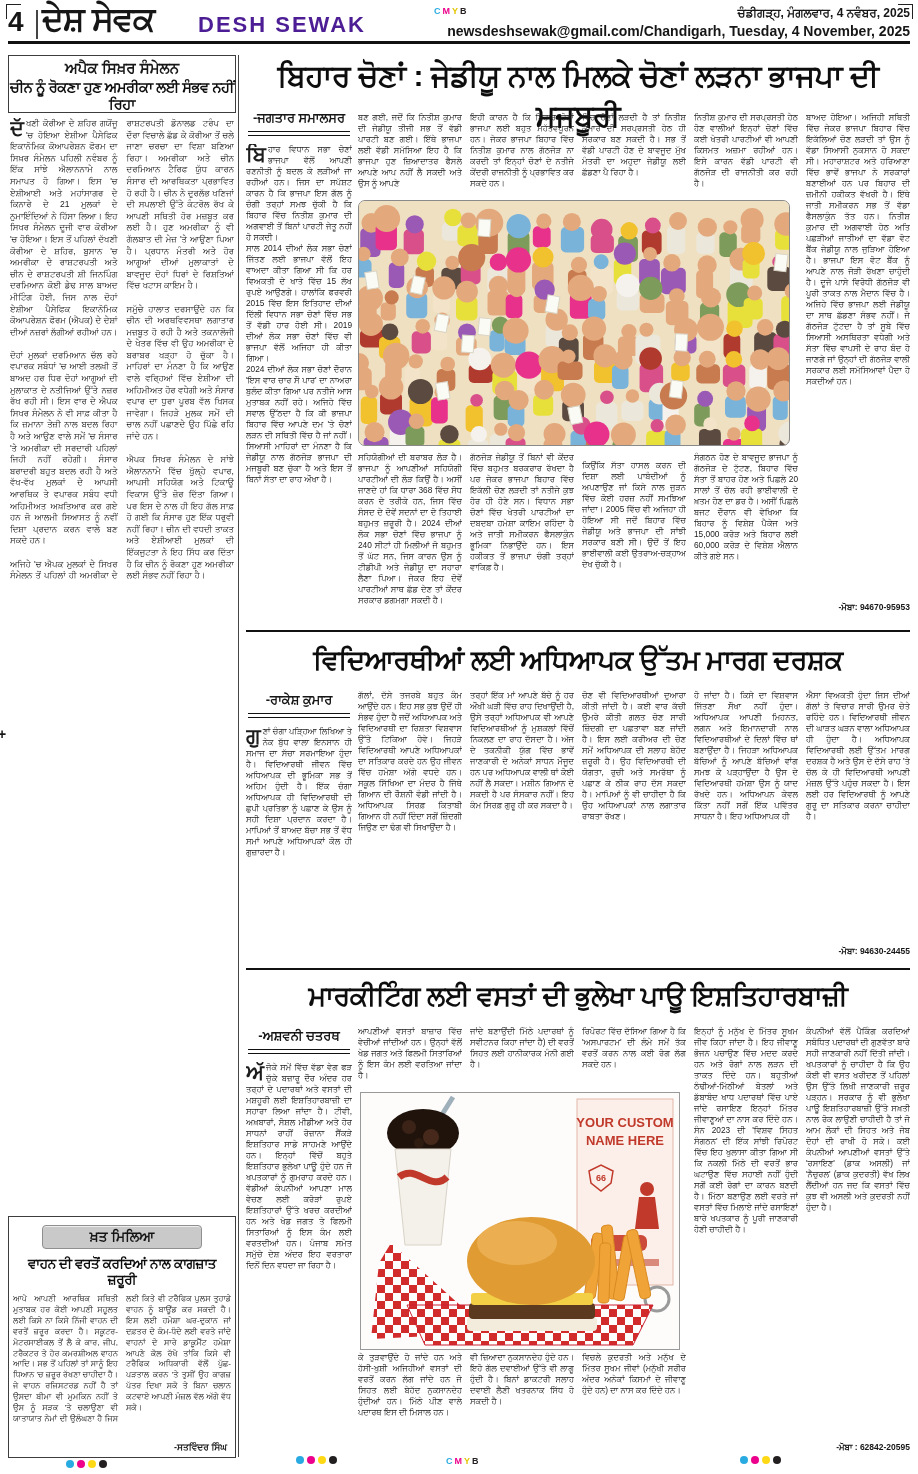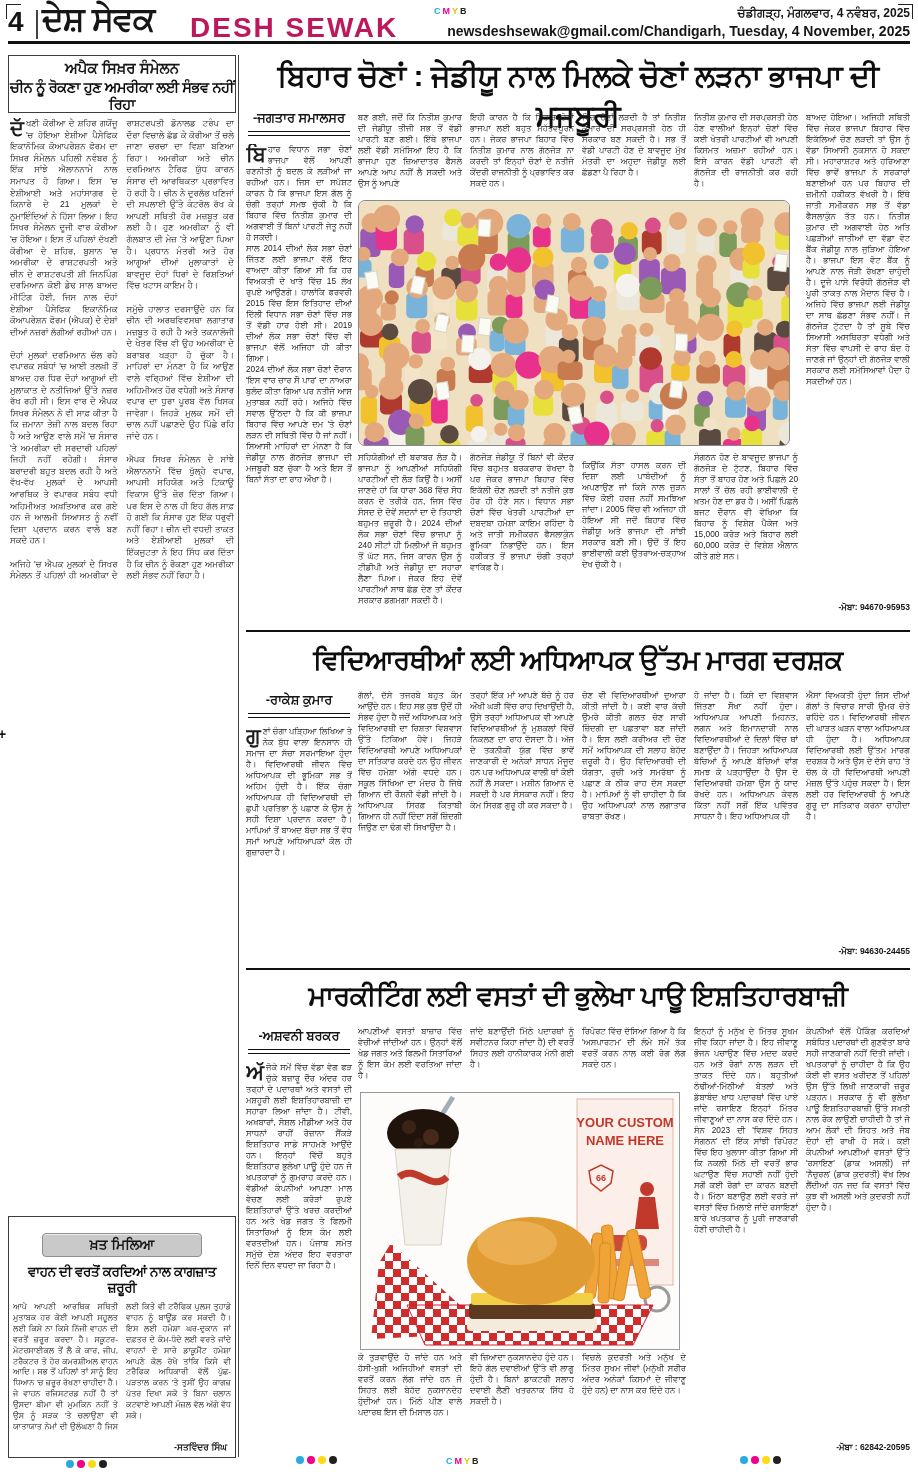--- a/index.html
+++ b/index.html
@@ -38,21 +38,21 @@
 
   <div class="abs cmyb" style="left:434px;top:0px;">
     <span class="lc">C</span><span class="lm">M</span><span class="ly">Y</span><span class="lk">B</span>
   </div>
 
   <div class="abs" style="left:8px;top:6px;font-size:28px;font-weight:800;">
     <span>4</span>
   </div>
   <div class="abs rule-v" style="left:36px;top:10px;width:2px;height:29px;"></div>
   <div class="abs" style="left:42px;top:0px;font-size:33px;font-weight:900;letter-spacing:-1px;">ਦੇਸ਼ ਸੇਵਕ</div>
-  <div class="abs" style="left:190px;top:12px;font-size:28px;font-weight:800;letter-spacing:2px;color:#be185d;">DESH SEWAK</div>
+  <div class="abs" style="left:198px;top:12px;font-size:22px;font-weight:800;letter-spacing:2px;color:#4c1d95;">DESH SEWAK</div>
   <div class="abs" style="left:540px;top:6px;width:370px;text-align:right;font-size:12px;font-weight:bold;">ਚੰਡੀਗੜ੍ਹ, ਮੰਗਲਵਾਰ, 4 ਨਵੰਬਰ, 2025</div>
   <div class="abs" style="left:440px;top:23px;width:470px;text-align:right;font-size:14px;font-weight:bold;">newsdeshsewak@gmail.com/Chandigarh, Tuesday, 4 November, 2025</div>
   <div class="abs rule-h" style="left:8px;top:41px;width:902px;height:2.5px;"></div>
 
   <div class="abs box" style="left:8px;top:55px;width:226px;height:56px;">
     <div style="text-align:center;font-size:15px;font-weight:800;margin-top:3px;">ਅਪੈਕ ਸਿਖ਼ਰ ਸੰਮੇਲਨ</div>
     <div class="headline" style="font-size:14.5px;margin-top:2px;">ਚੀਨ ਨੂੰ ਰੋਕਣਾ ਹੁਣ ਅਮਰੀਕਾ ਲਈ ਸੰਭਵ ਨਹੀਂ ਰਿਹਾ</div>
   </div>
   <div class="col" style="left:10px;top:118px;width:224px;height:1086px;column-count:2;column-gap:9px;font-size:8.5px;line-height:11.6px;">
     <span class="dcap">ਦੱ</span><span class="prewrap">ਖਣੀ ਕੋਰੀਆ ਦੇ ਸ਼ਹਿਰ ਗਯੋਂਜੂ 'ਚ ਹੋਇਆ ਏਸ਼ੀਆ ਪੈਸੇਫਿਕ ਇਕਾਨੋਮਿਕ ਕੋਆਪਰੇਸ਼ਨ ਫੋਰਮ ਦਾ ਸਿਖ਼ਰ ਸੰਮੇਲਨ ਪਹਿਲੀ ਨਵੰਬਰ ਨੂੰ ਇੱਕ ਸਾਂਝੇ ਐਲਾਨਨਾਮੇ ਨਾਲ ਸਮਾਪਤ ਹੋ ਗਿਆ। ਇਸ 'ਚ ਏਸ਼ੀਆਈ ਅਤੇ ਮਹਾਂਸਾਗਰ ਦੇ ਕਿਨਾਰੇ ਦੇ 21 ਮੁਲਕਾਂ ਦੇ ਨੁਮਾਇੰਦਿਆਂ ਨੇ ਹਿੱਸਾ ਲਿਆ। ਇਹ ਸਿਖਰ ਸੰਮੇਲਨ ਦੂਜੀ ਵਾਰ ਕੋਰੀਆ 'ਚ ਹੋਇਆ। ਇਸ ਤੋਂ ਪਹਿਲਾਂ ਦੱਖਣੀ ਕੋਰੀਆ ਦੇ ਸ਼ਹਿਰ, ਬੁਸਾਨ 'ਚ ਅਮਰੀਕਾ ਦੇ ਰਾਸ਼ਟਰਪਤੀ ਅਤੇ ਚੀਨ ਦੇ ਰਾਸ਼ਟਰਪਤੀ ਸ਼ੀ ਜਿਨਪਿੰਗ ਦਰਮਿਆਨ ਕੋਈ ਡੇਢ ਸਾਲ ਬਾਅਦ ਮੀਟਿੰਗ ਹੋਈ, ਜਿਸ ਨਾਲ ਦੋਹਾਂ ਏਸ਼ੀਆ ਪੈਸੇਫਿਕ ਇਕਾਨੋਮਿਕ ਕੋਆਪਰੇਸ਼ਨ ਫੋਰਮ (ਐਪਕ) ਦੇ ਦੇਸ਼ਾਂ ਦੀਆਂ ਨਜ਼ਰਾਂ ਲੱਗੀਆਂ ਰਹੀਆਂ ਹਨ।
@@ -353,21 +353,21 @@
   </div>
   <div class="col" style="left:358px;top:690px;width:104px;height:272px;">ਗੱਲਾਂ, ਦੱਸੇ ਤਜਰਬੇ ਬਹੁਤ ਕੰਮ ਆਉਂਦੇ ਹਨ। ਇਹ ਸਭ ਕੁਝ ਉਦੋਂ ਹੀ ਸੰਭਵ ਹੁੰਦਾ ਹੈ ਜਦੋਂ ਅਧਿਆਪਕ ਅਤੇ ਵਿਦਿਆਰਥੀ ਦਾ ਰਿਸ਼ਤਾ ਵਿਸ਼ਵਾਸ ਉੱਤੇ ਟਿਕਿਆ ਹੋਵੇ। ਜਿਹੜੇ ਵਿਦਿਆਰਥੀ ਆਪਣੇ ਅਧਿਆਪਕਾਂ ਦਾ ਸਤਿਕਾਰ ਕਰਦੇ ਹਨ ਉਹ ਜੀਵਨ ਵਿੱਚ ਹਮੇਸ਼ਾ ਅੱਗੇ ਵਧਦੇ ਹਨ। ਸਕੂਲ ਸਿੱਖਿਆ ਦਾ ਮੰਦਰ ਹੈ ਜਿੱਥੇ ਗਿਆਨ ਦੀ ਰੌਸ਼ਨੀ ਵੰਡੀ ਜਾਂਦੀ ਹੈ। ਅਧਿਆਪਕ ਸਿਰਫ਼ ਕਿਤਾਬੀ ਗਿਆਨ ਹੀ ਨਹੀਂ ਦਿੰਦਾ ਸਗੋਂ ਜ਼ਿੰਦਗੀ ਜਿਉਣ ਦਾ ਢੰਗ ਵੀ ਸਿਖਾਉਂਦਾ ਹੈ।</div>
   <div class="col" style="left:470px;top:690px;width:104px;height:272px;">ਤਰ੍ਹਾਂ ਇੱਕ ਮਾਂ ਆਪਣੇ ਬੱਚੇ ਨੂੰ ਹਰ ਔਖੀ ਘੜੀ ਵਿੱਚ ਰਾਹ ਦਿਖਾਉਂਦੀ ਹੈ, ਉਸੇ ਤਰ੍ਹਾਂ ਅਧਿਆਪਕ ਵੀ ਆਪਣੇ ਵਿਦਿਆਰਥੀਆਂ ਨੂੰ ਮੁਸ਼ਕਲਾਂ ਵਿੱਚੋਂ ਨਿਕਲਣ ਦਾ ਰਾਹ ਦੱਸਦਾ ਹੈ। ਅੱਜ ਦੇ ਤਕਨੀਕੀ ਯੁੱਗ ਵਿੱਚ ਭਾਵੇਂ ਜਾਣਕਾਰੀ ਦੇ ਅਨੇਕਾਂ ਸਾਧਨ ਮੌਜੂਦ ਹਨ ਪਰ ਅਧਿਆਪਕ ਵਾਲੀ ਥਾਂ ਕੋਈ ਨਹੀਂ ਲੈ ਸਕਦਾ। ਮਸ਼ੀਨ ਗਿਆਨ ਦੇ ਸਕਦੀ ਹੈ ਪਰ ਸੰਸਕਾਰ ਨਹੀਂ। ਇਹ ਕੰਮ ਸਿਰਫ਼ ਗੁਰੂ ਹੀ ਕਰ ਸਕਦਾ ਹੈ।</div>
   <div class="col" style="left:582px;top:690px;width:104px;height:272px;">ਚੋਣ ਵੀ ਵਿਦਿਆਰਥੀਆਂ ਦੁਆਰਾ ਕੀਤੀ ਜਾਂਦੀ ਹੈ। ਕਈ ਵਾਰ ਕੱਚੀ ਉਮਰੇ ਕੀਤੀ ਗਲਤ ਚੋਣ ਸਾਰੀ ਜ਼ਿੰਦਗੀ ਦਾ ਪਛਤਾਵਾ ਬਣ ਜਾਂਦੀ ਹੈ। ਇਸ ਲਈ ਕਰੀਅਰ ਦੀ ਚੋਣ ਸਮੇਂ ਅਧਿਆਪਕ ਦੀ ਸਲਾਹ ਬੇਹੱਦ ਜ਼ਰੂਰੀ ਹੈ। ਉਹ ਵਿਦਿਆਰਥੀ ਦੀ ਯੋਗਤਾ, ਰੁਚੀ ਅਤੇ ਸਮਰੱਥਾ ਨੂੰ ਪਛਾਣ ਕੇ ਠੀਕ ਰਾਹ ਦੱਸ ਸਕਦਾ ਹੈ। ਮਾਪਿਆਂ ਨੂੰ ਵੀ ਚਾਹੀਦਾ ਹੈ ਕਿ ਉਹ ਅਧਿਆਪਕਾਂ ਨਾਲ ਲਗਾਤਾਰ ਰਾਬਤਾ ਰੱਖਣ।</div>
   <div class="col" style="left:694px;top:690px;width:104px;height:272px;">ਹੋ ਜਾਂਦਾ ਹੈ। ਕਿਸੇ ਦਾ ਵਿਸ਼ਵਾਸ ਜਿੱਤਣਾ ਸੌਖਾ ਨਹੀਂ ਹੁੰਦਾ। ਅਧਿਆਪਕ ਆਪਣੀ ਮਿਹਨਤ, ਲਗਨ ਅਤੇ ਇਮਾਨਦਾਰੀ ਨਾਲ ਵਿਦਿਆਰਥੀਆਂ ਦੇ ਦਿਲਾਂ ਵਿੱਚ ਥਾਂ ਬਣਾਉਂਦਾ ਹੈ। ਜਿਹੜਾ ਅਧਿਆਪਕ ਬੱਚਿਆਂ ਨੂੰ ਆਪਣੇ ਬੱਚਿਆਂ ਵਾਂਗ ਸਮਝ ਕੇ ਪੜ੍ਹਾਉਂਦਾ ਹੈ ਉਸ ਦੇ ਵਿਦਿਆਰਥੀ ਹਮੇਸ਼ਾ ਉਸ ਨੂੰ ਯਾਦ ਰੱਖਦੇ ਹਨ। ਅਧਿਆਪਨ ਕੇਵਲ ਕਿੱਤਾ ਨਹੀਂ ਸਗੋਂ ਇੱਕ ਪਵਿੱਤਰ ਸਾਧਨਾ ਹੈ। ਇਹ ਅਧਿਆਪਕ ਹੀ</div>
   <div class="col" style="left:806px;top:690px;width:104px;height:254px;">ਐਸਾ ਵਿਅਕਤੀ ਹੁੰਦਾ ਜਿਸ ਦੀਆਂ ਗੱਲਾਂ ਤੇ ਵਿਚਾਰ ਸਾਰੀ ਉਮਰ ਚੇਤੇ ਰਹਿੰਦੇ ਹਨ। ਵਿਦਿਆਰਥੀ ਜੀਵਨ ਦੀ ਘਾੜਤ ਘੜਨ ਵਾਲਾ ਅਧਿਆਪਕ ਹੀ ਹੁੰਦਾ ਹੈ। ਅਧਿਆਪਕ ਵਿਦਿਆਰਥੀ ਲਈ ਉੱਤਮ ਮਾਰਗ ਦਰਸ਼ਕ ਹੈ ਅਤੇ ਉਸ ਦੇ ਦੱਸੇ ਰਾਹ 'ਤੇ ਚੱਲ ਕੇ ਹੀ ਵਿਦਿਆਰਥੀ ਆਪਣੀ ਮੰਜ਼ਲ ਉੱਤੇ ਪਹੁੰਚ ਸਕਦਾ ਹੈ। ਇਸ ਲਈ ਹਰ ਵਿਦਿਆਰਥੀ ਨੂੰ ਆਪਣੇ ਗੁਰੂ ਦਾ ਸਤਿਕਾਰ ਕਰਨਾ ਚਾਹੀਦਾ ਹੈ।</div>
   <div class="abs mobile" style="left:806px;top:946px;width:104px;">-ਮੋਬਾ: 94630-24455</div>
   <div class="abs rule-h" style="left:246px;top:968px;width:664px;height:1.6px;"></div>
 
   <div class="abs headline" style="left:246px;top:978px;width:664px;font-size:27px;line-height:36px;">ਮਾਰਕੀਟਿੰਗ ਲਈ ਵਸਤਾਂ ਦੀ ਭੁਲੇਖਾ ਪਾਊ ਇਸ਼ਤਿਹਾਰਬਾਜ਼ੀ</div>
-  <div class="abs byline" style="left:246px;top:1028px;width:106px;">-ਅਸ਼ਵਨੀ ਬਰਕਰ</div>
+  <div class="abs byline" style="left:246px;top:1028px;width:106px;">-ਅਸ਼ਵਨੀ ਚਤਰਥ</div>
   <div class="abs brule" style="left:248px;top:1049px;width:102px;"></div>
   <div class="col" style="left:246px;top:1062px;width:106px;height:396px;">
     <span class="dcap">ਅੱ</span><span>ਜੋਕੇ ਸਮੇਂ ਵਿੱਚ ਵੱਡਾ ਵੇਗ ਫੜ ਚੁੱਕੇ ਬਜ਼ਾਰੂ ਦੌਰ ਅੰਦਰ ਹਰ ਤਰ੍ਹਾਂ ਦੇ ਪਦਾਰਥਾਂ ਅਤੇ ਵਸਤਾਂ ਦੀ ਮਸ਼ਹੂਰੀ ਲਈ ਇਸ਼ਤਿਹਾਰਬਾਜ਼ੀ ਦਾ ਸਹਾਰਾ ਲਿਆ ਜਾਂਦਾ ਹੈ। ਟੀਵੀ, ਅਖ਼ਬਾਰਾਂ, ਸੋਸ਼ਲ ਮੀਡੀਆ ਅਤੇ ਹੋਰ ਸਾਧਨਾਂ ਰਾਹੀਂ ਰੋਜ਼ਾਨਾ ਸੈਂਕੜੇ ਇਸ਼ਤਿਹਾਰ ਸਾਡੇ ਸਾਹਮਣੇ ਆਉਂਦੇ ਹਨ। ਇਨ੍ਹਾਂ ਵਿੱਚੋਂ ਬਹੁਤੇ ਇਸ਼ਤਿਹਾਰ ਭੁਲੇਖਾ ਪਾਊ ਹੁੰਦੇ ਹਨ ਜੋ ਖਪਤਕਾਰਾਂ ਨੂੰ ਗੁਮਰਾਹ ਕਰਦੇ ਹਨ। ਵੱਡੀਆਂ ਕੰਪਨੀਆਂ ਆਪਣਾ ਮਾਲ ਵੇਚਣ ਲਈ ਕਰੋੜਾਂ ਰੁਪਏ ਇਸ਼ਤਿਹਾਰਾਂ ਉੱਤੇ ਖਰਚ ਕਰਦੀਆਂ ਹਨ ਅਤੇ ਖੇਡ ਜਗਤ ਤੇ ਫਿਲਮੀ ਸਿਤਾਰਿਆਂ ਨੂੰ ਇਸ ਕੰਮ ਲਈ ਵਰਤਦੀਆਂ ਹਨ। ਪੰਜਾਬ ਸਮੇਤ ਸਮੁੱਚੇ ਦੇਸ਼ ਅੰਦਰ ਇਹ ਵਰਤਾਰਾ ਦਿਨੋਂ ਦਿਨ ਵਧਦਾ ਜਾ ਰਿਹਾ ਹੈ।</span>
   </div>
   <div class="col" style="left:358px;top:1026px;width:104px;height:62px;">ਆਪਣੀਆਂ ਵਸਤਾਂ ਬਾਜ਼ਾਰ ਵਿੱਚ ਵੇਚੀਆਂ ਜਾਂਦੀਆਂ ਹਨ। ਉਨ੍ਹਾਂ ਵੱਲੋਂ ਖੇਡ ਜਗਤ ਅਤੇ ਫਿਲਮੀ ਸਿਤਾਰਿਆਂ ਨੂੰ ਇਸ ਕੰਮ ਲਈ ਵਰਤਿਆ ਜਾਂਦਾ ਹੈ।</div>
   <div class="col" style="left:470px;top:1026px;width:104px;height:62px;">ਜਾਂਦੇ ਬਣਾਉਂਦੀ ਮਿੱਠੇ ਪਦਾਰਥਾਂ ਨੂੰ ਸਵੀਟਨਰ ਕਿਹਾ ਜਾਂਦਾ ਹੈ) ਦੀ ਵਰਤੋਂ ਸਿਹਤ ਲਈ ਹਾਨੀਕਾਰਕ ਮੰਨੀ ਗਈ ਹੈ।</div>
   <div class="col" style="left:582px;top:1026px;width:104px;height:62px;">ਰਿਪੋਰਟ ਵਿੱਚ ਦੱਸਿਆ ਗਿਆ ਹੈ ਕਿ 'ਅਸਪਾਰਟਮ' ਦੀ ਲੰਮੇ ਸਮੇਂ ਤੱਕ ਵਰਤੋਂ ਕਰਨ ਨਾਲ ਕਈ ਰੋਗ ਲੱਗ ਸਕਦੇ ਹਨ।</div>
 
   <div class="abs" style="left:360px;top:1092px;width:318px;height:256px;border:1px solid #999;background:#fdfcfa;">
     <svg width="318" height="256" viewBox="0 0 318 256">
@@ -425,21 +425,21 @@
   </div>
 
   <div class="col" style="left:358px;top:1352px;width:104px;height:106px;">ਕੇ ਤੁੜਵਾਉਂਦੇ ਹੋ ਜਾਂਦੇ ਹਨ ਅਤੇ ਹੱਸੀ-ਖੁਸ਼ੀ ਅਜਿਹੀਆਂ ਵਸਤਾਂ ਦੀ ਵਰਤੋਂ ਕਰਨ ਲੱਗ ਜਾਂਦੇ ਹਨ ਜੋ ਸਿਹਤ ਲਈ ਬੇਹੱਦ ਨੁਕਸਾਨਦੇਹ ਹੁੰਦੀਆਂ ਹਨ। ਮਿੱਠੇ ਪੀਣ ਵਾਲੇ ਪਦਾਰਥ ਇਸ ਦੀ ਮਿਸਾਲ ਹਨ।</div>
   <div class="col" style="left:470px;top:1352px;width:104px;height:106px;">ਵੀ ਜ਼ਿਆਦਾ ਨੁਕਸਾਨਦੇਹ ਹੁੰਦੇ ਹਨ। ਇਹੋ ਗੱਲ ਦਵਾਈਆਂ ਉੱਤੇ ਵੀ ਲਾਗੂ ਹੁੰਦੀ ਹੈ। ਬਿਨਾਂ ਡਾਕਟਰੀ ਸਲਾਹ ਦਵਾਈ ਲੈਣੀ ਖਤਰਨਾਕ ਸਿੱਧ ਹੋ ਸਕਦੀ ਹੈ।</div>
   <div class="col" style="left:582px;top:1352px;width:104px;height:106px;">ਵਿਚਲੇ ਕੁਦਰਤੀ ਅਤੇ ਮਨੁੱਖ ਦੇ ਮਿੱਤਰ ਸੂਖਮ ਜੀਵਾਂ (ਮਨੁੱਖੀ ਸਰੀਰ ਅੰਦਰ ਅਨੇਕਾਂ ਕਿਸਮਾਂ ਦੇ ਜੀਵਾਣੂ ਹੁੰਦੇ ਹਨ) ਦਾ ਨਾਸ ਕਰ ਦਿੰਦੇ ਹਨ।</div>
   <div class="col" style="left:694px;top:1026px;width:104px;height:432px;">ਇਨ੍ਹਾਂ ਨੂੰ ਮਨੁੱਖ ਦੇ ਮਿੱਤਰ ਸੂਖਮ ਜੀਵ ਕਿਹਾ ਜਾਂਦਾ ਹੈ। ਇਹ ਜੀਵਾਣੂ ਭੋਜਨ ਪਚਾਉਣ ਵਿੱਚ ਮਦਦ ਕਰਦੇ ਹਨ ਅਤੇ ਰੋਗਾਂ ਨਾਲ ਲੜਨ ਦੀ ਤਾਕਤ ਦਿੰਦੇ ਹਨ। ਬਹੁਤੀਆਂ ਠੰਢੀਆਂ-ਮਿੱਠੀਆਂ ਬੋਤਲਾਂ ਅਤੇ ਡੱਬਾਬੰਦ ਖਾਧ ਪਦਾਰਥਾਂ ਵਿੱਚ ਪਾਏ ਜਾਂਦੇ ਰਸਾਇਣ ਇਨ੍ਹਾਂ ਮਿੱਤਰ ਜੀਵਾਣੂਆਂ ਦਾ ਨਾਸ ਕਰ ਦਿੰਦੇ ਹਨ। ਸੰਨ 2023 ਦੀ 'ਵਿਸ਼ਵ ਸਿਹਤ ਸੰਗਠਨ' ਦੀ ਇੱਕ ਸਾਂਝੀ ਰਿਪੋਰਟ ਵਿੱਚ ਇਹ ਖੁਲਾਸਾ ਕੀਤਾ ਗਿਆ ਸੀ ਕਿ ਨਕਲੀ ਮਿੱਠੇ ਦੀ ਵਰਤੋਂ ਭਾਰ ਘਟਾਉਣ ਵਿੱਚ ਸਹਾਈ ਨਹੀਂ ਹੁੰਦੀ ਸਗੋਂ ਕਈ ਰੋਗਾਂ ਦਾ ਕਾਰਨ ਬਣਦੀ ਹੈ। ਮਿੱਠਾ ਬਣਾਉਣ ਲਈ ਵਰਤੇ ਜਾਂ ਵਸਤਾਂ ਵਿੱਚ ਮਿਲਾਏ ਜਾਂਦੇ ਰਸਾਇਣਾਂ ਬਾਰੇ ਖਪਤਕਾਰ ਨੂੰ ਪੂਰੀ ਜਾਣਕਾਰੀ ਹੋਣੀ ਚਾਹੀਦੀ ਹੈ।</div>
   <div class="col" style="left:806px;top:1026px;width:104px;height:414px;">ਕੰਪਨੀਆਂ ਵੱਲੋਂ ਪੈਕਿੰਗ ਕਰਦਿਆਂ ਸਬੰਧਿਤ ਪਦਾਰਥਾਂ ਦੀ ਗੁਣਵੱਤਾ ਬਾਰੇ ਸਹੀ ਜਾਣਕਾਰੀ ਨਹੀਂ ਦਿੱਤੀ ਜਾਂਦੀ। ਖਪਤਕਾਰਾਂ ਨੂੰ ਚਾਹੀਦਾ ਹੈ ਕਿ ਉਹ ਕੋਈ ਵੀ ਵਸਤ ਖਰੀਦਣ ਤੋਂ ਪਹਿਲਾਂ ਉਸ ਉੱਤੇ ਲਿਖੀ ਜਾਣਕਾਰੀ ਜ਼ਰੂਰ ਪੜ੍ਹਨ। ਸਰਕਾਰ ਨੂੰ ਵੀ ਭੁਲੇਖਾ ਪਾਊ ਇਸ਼ਤਿਹਾਰਬਾਜ਼ੀ ਉੱਤੇ ਸਖ਼ਤੀ ਨਾਲ ਰੋਕ ਲਾਉਣੀ ਚਾਹੀਦੀ ਹੈ ਤਾਂ ਜੋ ਆਮ ਲੋਕਾਂ ਦੀ ਸਿਹਤ ਅਤੇ ਜੇਬ ਦੋਹਾਂ ਦੀ ਰਾਖੀ ਹੋ ਸਕੇ। ਕਈ ਕੰਪਨੀਆਂ ਆਪਣੀਆਂ ਵਸਤਾਂ ਉੱਤੇ 'ਰਸਾਇਣ' (ਡਾਕ ਅਸਲੀ) ਜਾਂ 'ਨੈਚੁਰਲ' (ਡਾਕ ਕੁਦਰਤੀ) ਵੱਖ ਲਿਖ ਲੈਂਦੀਆਂ ਹਨ ਜਦ ਕਿ ਵਸਤਾਂ ਵਿੱਚ ਕੁਝ ਵੀ ਅਸਲੀ ਅਤੇ ਕੁਦਰਤੀ ਨਹੀਂ ਹੁੰਦਾ ਹੈ।</div>
   <div class="abs mobile" style="left:806px;top:1442px;width:104px;text-align:right;">-ਮੋਬਾ : 62842-20595</div>
 
   <div class="abs box" style="left:8px;top:1216px;width:226px;height:240px;">
-    <div class="pill" style="margin:16px auto 0;width:158px;height:22px;">ਖ਼ਤ ਮਿਲਿਆ</div>
+    <div class="pill" style="margin:8px auto 0;width:158px;height:22px;">ਖ਼ਤ ਮਿਲਿਆ</div>
     <div class="headline" style="font-size:13.5px;margin:7px 4px 0;line-height:16px;">ਵਾਹਨ ਦੀ ਵਰਤੋਂ ਕਰਦਿਆਂ ਨਾਲ ਕਾਗਜ਼ਾਤ ਜ਼ਰੂਰੀ</div>
     <div style="margin:6px 4px 0;height:146px;column-count:2;column-gap:8px;font-size:8px;line-height:10.9px;text-align:justify;overflow:hidden;">ਆਪੋ ਆਪਣੀ ਆਰਥਿਕ ਸਥਿਤੀ ਮੁਤਾਬਕ ਹਰ ਕੋਈ ਆਪਣੀ ਸਹੂਲਤ ਲਈ ਕਿਸੇ ਨਾ ਕਿਸੇ ਨਿੱਜੀ ਵਾਹਨ ਦੀ ਵਰਤੋਂ ਜ਼ਰੂਰ ਕਰਦਾ ਹੈ। ਸਕੂਟਰ-ਮੋਟਰਸਾਈਕਲ ਤੋਂ ਲੈ ਕੇ ਕਾਰ, ਜੀਪ, ਟਰੈਕਟਰ ਤੇ ਹੋਰ ਕਮਰਸ਼ੀਅਲ ਵਾਹਨ ਆਦਿ। ਸਭ ਤੋਂ ਪਹਿਲਾਂ ਤਾਂ ਸਾਨੂੰ ਇਹ ਧਿਆਨ 'ਚ ਜ਼ਰੂਰ ਰੱਖਣਾ ਚਾਹੀਦਾ ਹੈ। ਜੇ ਵਾਹਨ ਰਜਿਸਟਰਡ ਨਹੀਂ ਹੈ ਤਾਂ ਉਸਦਾ ਬੀਮਾ ਵੀ ਮੁਮਕਿਨ ਨਹੀਂ ਤੇ ਉਸ ਨੂੰ ਸੜਕ 'ਤੇ ਚਲਾਉਣਾ ਵੀ ਯਾਤਾਯਾਤ ਨੇਮਾਂ ਦੀ ਉਲੰਘਣਾ ਹੈ ਜਿਸ ਲਈ ਕਿਤੇ ਵੀ ਟਰੈਫਿਕ ਪੁਲਸ ਤੁਹਾਡੇ ਵਾਹਨ ਨੂੰ ਬਾਊਂਡ ਕਰ ਸਕਦੀ ਹੈ। ਇਸ ਲਈ ਹਮੇਸ਼ਾ ਘਰ-ਦੁਕਾਨ ਜਾਂ ਦਫ਼ਤਰ ਦੇ ਕੰਮ-ਧੰਦੇ ਲਈ ਵਰਤੇ ਜਾਂਦੇ ਵਾਹਨਾਂ ਦੇ ਸਾਰੇ ਡਾਕੂਮੈਂਟ ਹਮੇਸ਼ਾ ਆਪਣੇ ਕੋਲ ਰੱਖੋ ਤਾਂਕਿ ਕਿਸੇ ਵੀ ਟਰੈਫਿਕ ਅਧਿਕਾਰੀ ਵੱਲੋਂ ਪੁੱਛ-ਪੜਤਾਲ ਕਰਨ 'ਤੇ ਤੁਸੀਂ ਉਹ ਕਾਗਜ਼ ਪੱਤਰ ਦਿਖਾ ਸਕੋ ਤੇ ਬਿਨਾ ਚਲਾਨ ਕਟਵਾਏ ਆਪਣੀ ਮੰਜ਼ਲ ਵੱਲ ਅੱਗੇ ਵੱਧ ਸਕੋ।</div>
     <div style="position:absolute;right:8px;bottom:4px;font-weight:bold;font-size:9px;">-ਸਤਵਿੰਦਰ ਸਿੰਘ</div>
   </div>
 
   <div class="abs dots" style="left:66px;top:1460px;">
     <span class="dot dc"></span>
       <span class="dot dm"></span>
       <span class="dot dy"></span>
       <span class="dot dk"></span>

